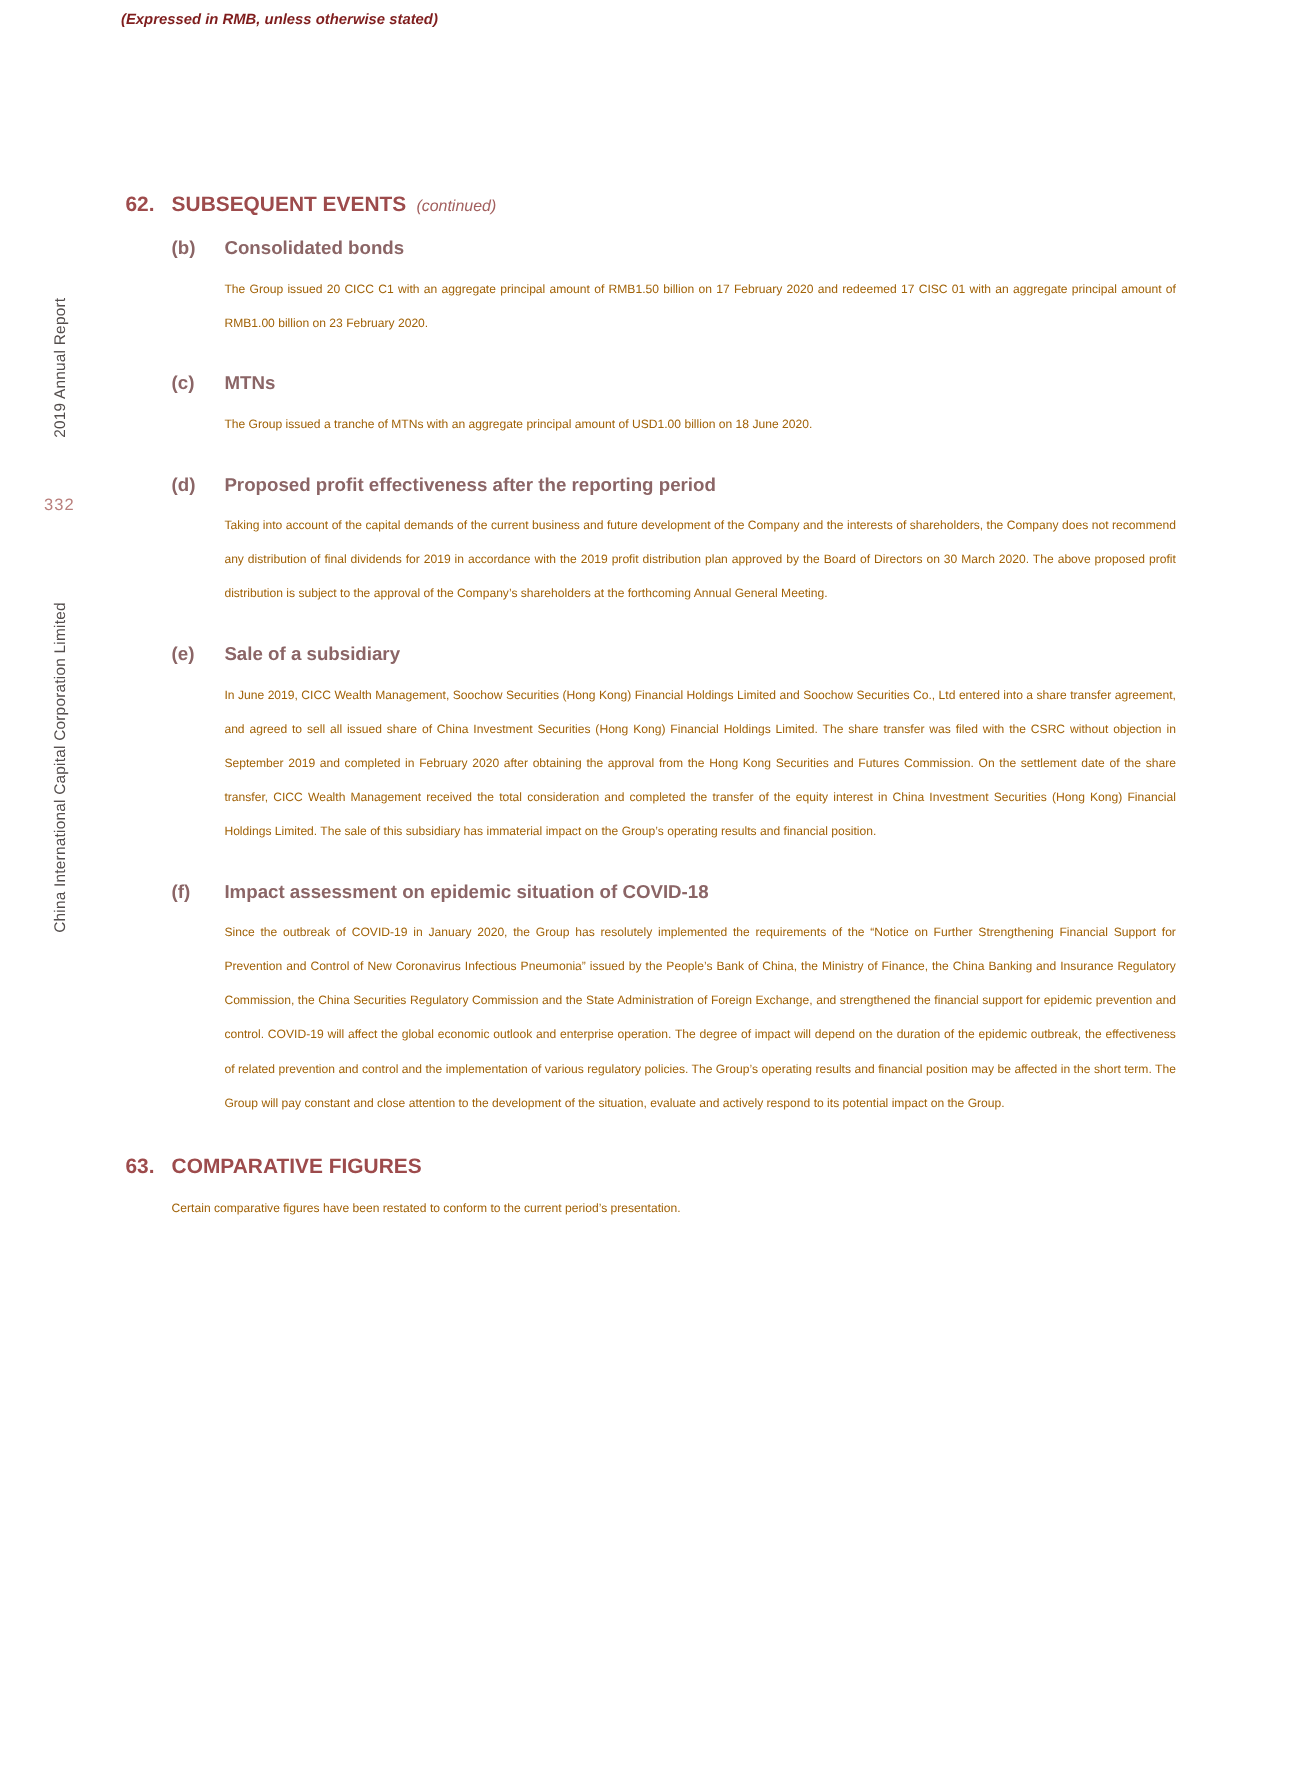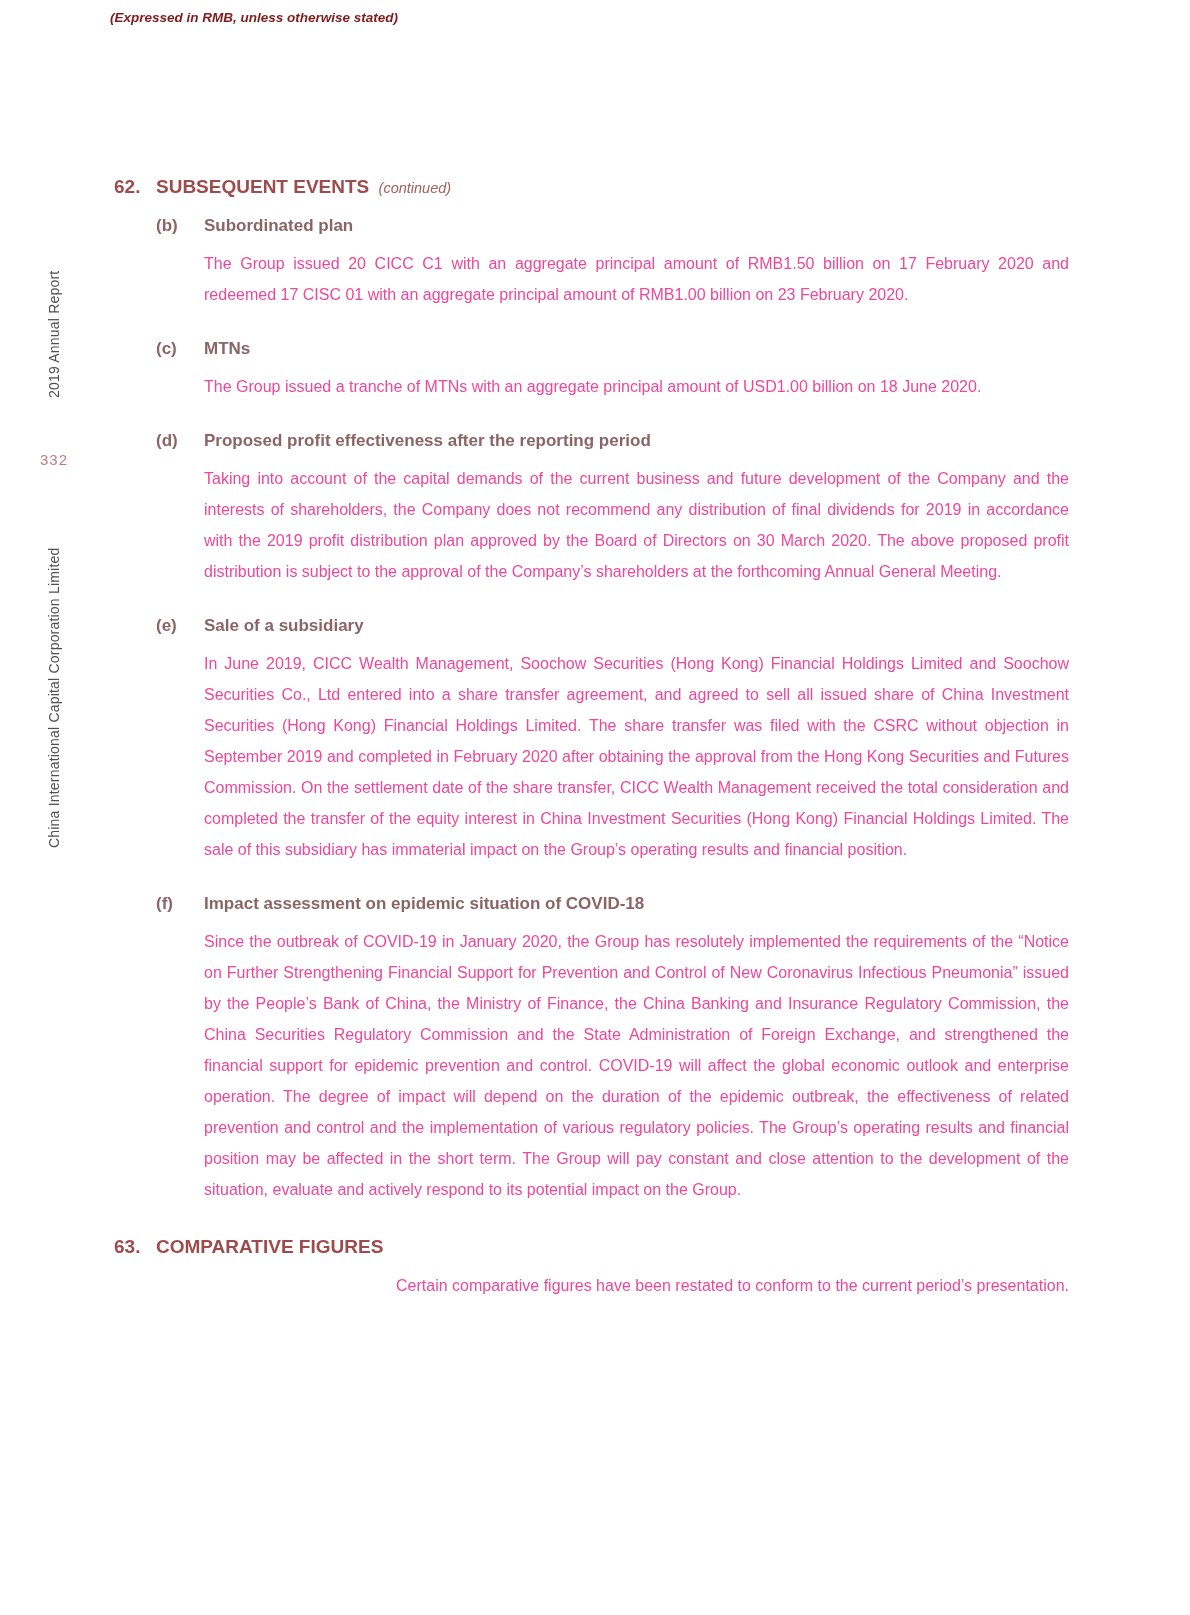--- a/index.html
+++ b/index.html
@@ -53,26 +53,26 @@
   .sec-cont{font-weight:400;font-style:italic;font-size:14.5px;color:#a3605f;margin-left:4px;}
 
   .subsec{margin-top:28px;}
   .subsec.first{margin-top:15px;}
   .sub-head{font-size:17px;font-weight:700;color:#8b6566;line-height:22px;display:flex;}
   .sub-letter{flex:none;width:48px;margin-left:42px;}
   .sub-title{flex:1;}
 
   .body-text{
     margin:11px 0 0 90px;
-    font-size:16px;
+    font-size:11px;
     line-height:31px;
-    color:#ec4899;
+    color:#a16207;
     text-align:justify;
   }
-  .sec63 .body-text{margin-left:42px;text-align:right;}
+  .sec63 .body-text{margin-left:42px;text-align:left;}
 </style>
 </head>
 <body>
 
 <div class="page">
 
   <aside>
     <div class="v-text v-top">2019 Annual Report</div>
     <div class="page-num">332</div>
     <div class="v-text v-bottom">China International Capital Corporation Limited</div>
@@ -84,21 +84,21 @@
 
     <section class="section sec62">
       <div class="sec-head">
         <span class="sec-num">62.</span><span class="sec-title">SUBSEQUENT EVENTS</span>
         <span class="sec-cont">(continued)</span>
       </div>
 
       <div class="subsec first">
         <div class="sub-head">
           <span class="sub-letter">(b)</span>
-          <span class="sub-title">Subordinated plan</span>
+          <span class="sub-title">Consolidated bonds</span>
         </div>
         <p class="body-text">The Group issued 20 CICC C1 with an aggregate principal amount of RMB1.50 billion on 17 February 2020 and redeemed 17 CISC 01 with an aggregate principal amount of RMB1.00 billion on 23 February 2020.</p>
       </div>
 
       <div class="subsec">
         <div class="sub-head">
           <span class="sub-letter">(c)</span>
           <span class="sub-title">MTNs</span>
         </div>
         <p class="body-text">The Group issued a tranche of MTNs with an aggregate principal amount of USD1.00 billion on 18 June 2020.</p>

